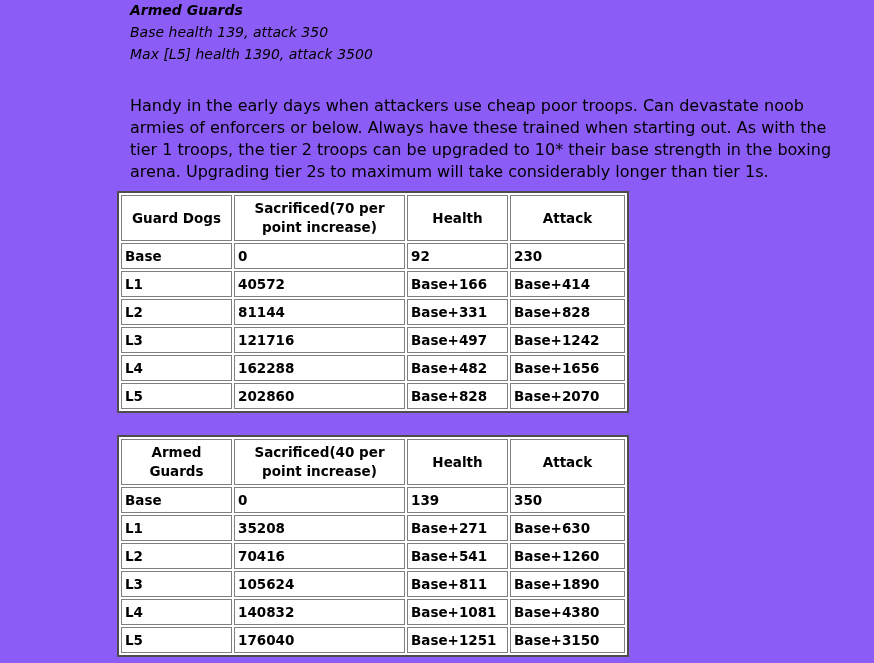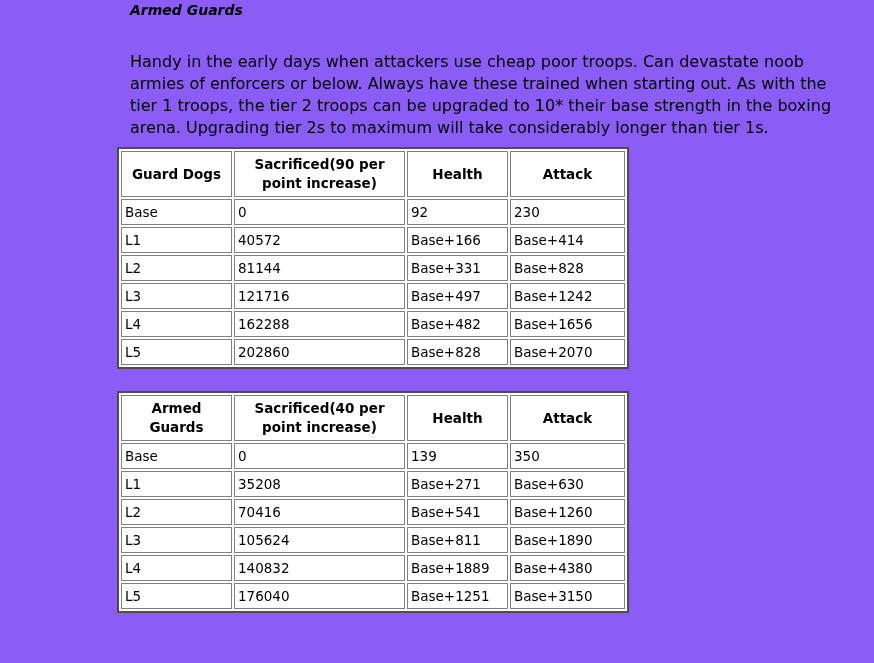--- a/index.html
+++ b/index.html
@@ -59,40 +59,43 @@
   table.stats-table th {
     font-weight: bold;
     text-align: center;
     height: 42px;
     line-height: 19px;
   }
   table.stats-table td {
     text-align: left;
     height: 22px;
     line-height: 20px;
+    font-weight: bold;
   }
   table.stats-table th:nth-child(1), table.stats-table td:nth-child(1) { width: 103px; }
   table.stats-table th:nth-child(2), table.stats-table td:nth-child(2) { width: 163px; }
   table.stats-table th:nth-child(3), table.stats-table td:nth-child(3) { width: 93px; }
   table.stats-table th:nth-child(4), table.stats-table td:nth-child(4) { width: 107px; }
 </style>
 </head>
 <body>
 
 <div class="page">
   <div class="text-block">
     <h2 class="section-heading">Armed Guards</h2>
+    <div class="stat-line">Base health 139, attack 350</div>
+    <div class="stat-line">Max [L5] health 1390, attack 3500</div>
     <p class="description">Handy in the early days when attackers use cheap poor troops. Can devastate noob armies of enforcers or below. Always have these trained when starting out. As with the tier 1 troops, the tier 2 troops can be upgraded to 10* their base strength in the boxing arena. Upgrading tier 2s to maximum will take considerably longer than tier 1s.</p>
   </div>
 
   <table class="stats-table">
       <thead>
         <tr>
           <th>Guard Dogs</th>
-          <th>Sacrificed(90 per point increase)</th>
+          <th>Sacrificed(70 per point increase)</th>
           <th>Health</th>
           <th>Attack</th>
         </tr>
       </thead>
       <tbody>
         <tr>
           <td>Base</td>
           <td>0</td>
           <td>92</td>
           <td>230</td>
@@ -160,21 +163,21 @@
         </tr>
         <tr>
           <td>L3</td>
           <td>105624</td>
           <td>Base+811</td>
           <td>Base+1890</td>
         </tr>
         <tr>
           <td>L4</td>
           <td>140832</td>
-          <td>Base+1889</td>
+          <td>Base+1081</td>
           <td>Base+4380</td>
         </tr>
         <tr>
           <td>L5</td>
           <td>176040</td>
           <td>Base+1251</td>
           <td>Base+3150</td>
         </tr>
       </tbody>
     </table>

